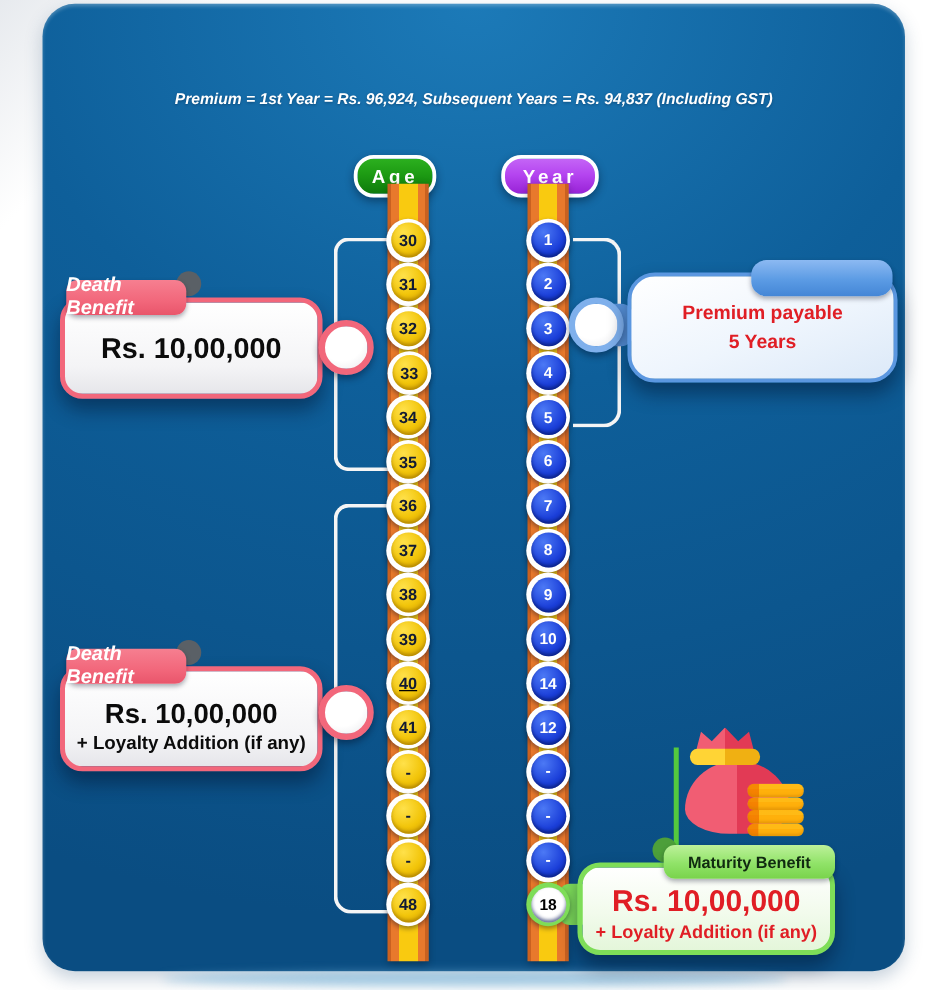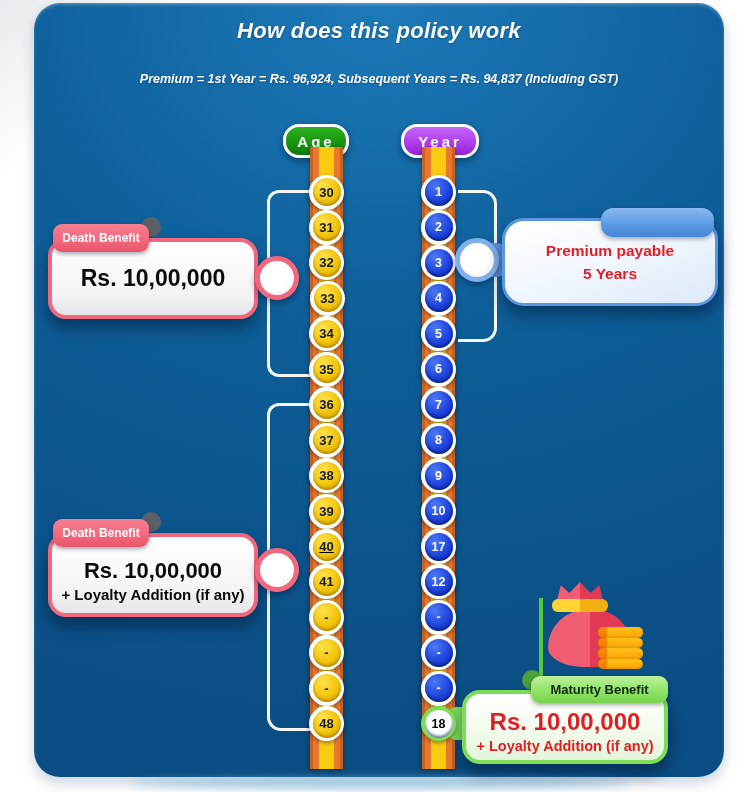--- a/index.html
+++ b/index.html
@@ -57,21 +57,21 @@
   .tab{position:absolute;z-index:7;display:flex;align-items:center;justify-content:center;font-weight:bold;
        border-radius:9px;box-shadow:0 2px 4px rgba(0,10,30,.35);}
   .fold{position:absolute;width:20px;height:20px;border-radius:50%;z-index:6;}
   .cobox{position:absolute;z-index:5;box-sizing:border-box;display:flex;flex-direction:column;align-items:center;
          justify-content:center;text-align:right;box-shadow:0 9px 15px rgba(0,15,40,.45);}
 
   
   .cobox.pink{background:linear-gradient(180deg,#ffffff 0%,#f4f4f6 70%,#e6e6ea 100%);
          border:4px solid var(--accent_pink);border-radius:18px;}
   .tab.pink{background:linear-gradient(180deg,#f67f90 0%,var(--accent_pink) 60%,#e9556b 100%);
-         color:#fff;font-size:12px;}
+         color:#fff;font-size:16px;font-style:italic;}
   .fold.gray{background:var(--tab_gray);}
   .knob.pink{border:5px solid var(--accent_pink);}
   .amount{color:var(--amount_black);font-weight:bold;font-size:22px;line-height:1.25;}
   .amount.big{font-size:23px;}
   .note{color:var(--amount_black);font-weight:bold;font-size:15px;margin-top:2px;}
 
   
   .cobox.blue{background:linear-gradient(160deg,#ffffff 0%,#eef5fd 55%,#dcE9f8 100%);
          border:3px solid var(--accent_blue);border-radius:22px;z-index:6;}
   .tab.blue{background:linear-gradient(180deg,#8cb9f2 0%,#5b9be4 55%,#4486d6 100%);border-radius:12px;}
@@ -105,21 +105,20 @@
                    linear-gradient(180deg,#ffe067 0 4px,var(--coin_gold) 4px);
         background-blend-mode:multiply;box-shadow:inset 0 -2px 2px rgba(200,120,0,.4);}
 </style>
 </head>
 <body>
 
 <div class="stage">
   <div class="panel"></div>
   <div class="page-shadow"></div>
 
-  <div class="hdr title">How does this policy work</div>
 
   <div class="hdr sub2">Premium = 1st Year = Rs. 96,924, Subsequent Years = Rs. 94,837 (Including GST)</div>
 
   <div class="badge age">Age</div>
   <div class="badge year">Year</div>
 
   <div class="bar age"></div>
   <div class="bar year"></div>
 
   <div class="bracket b1"></div>
@@ -199,21 +198,21 @@
       <div class="circle year" style="left: 421px; top: 422.65px;">
         <div class="core">8</div>
       </div>
       <div class="circle year" style="left: 421px; top: 458.1px;">
         <div class="core">9</div>
       </div>
       <div class="circle year" style="left: 421px; top: 493.55px;">
         <div class="core">10</div>
       </div>
       <div class="circle year" style="left: 421px; top: 529px;">
-        <div class="core">17</div>
+        <div class="core">14</div>
       </div>
       <div class="circle year" style="left: 421px; top: 564.45px;">
         <div class="core">12</div>
       </div>
       <div class="circle year" style="left: 421px; top: 599.9px;">
         <div class="core">-</div>
       </div>
       <div class="circle year" style="left: 421px; top: 635.35px;">
         <div class="core">-</div>
       </div>

